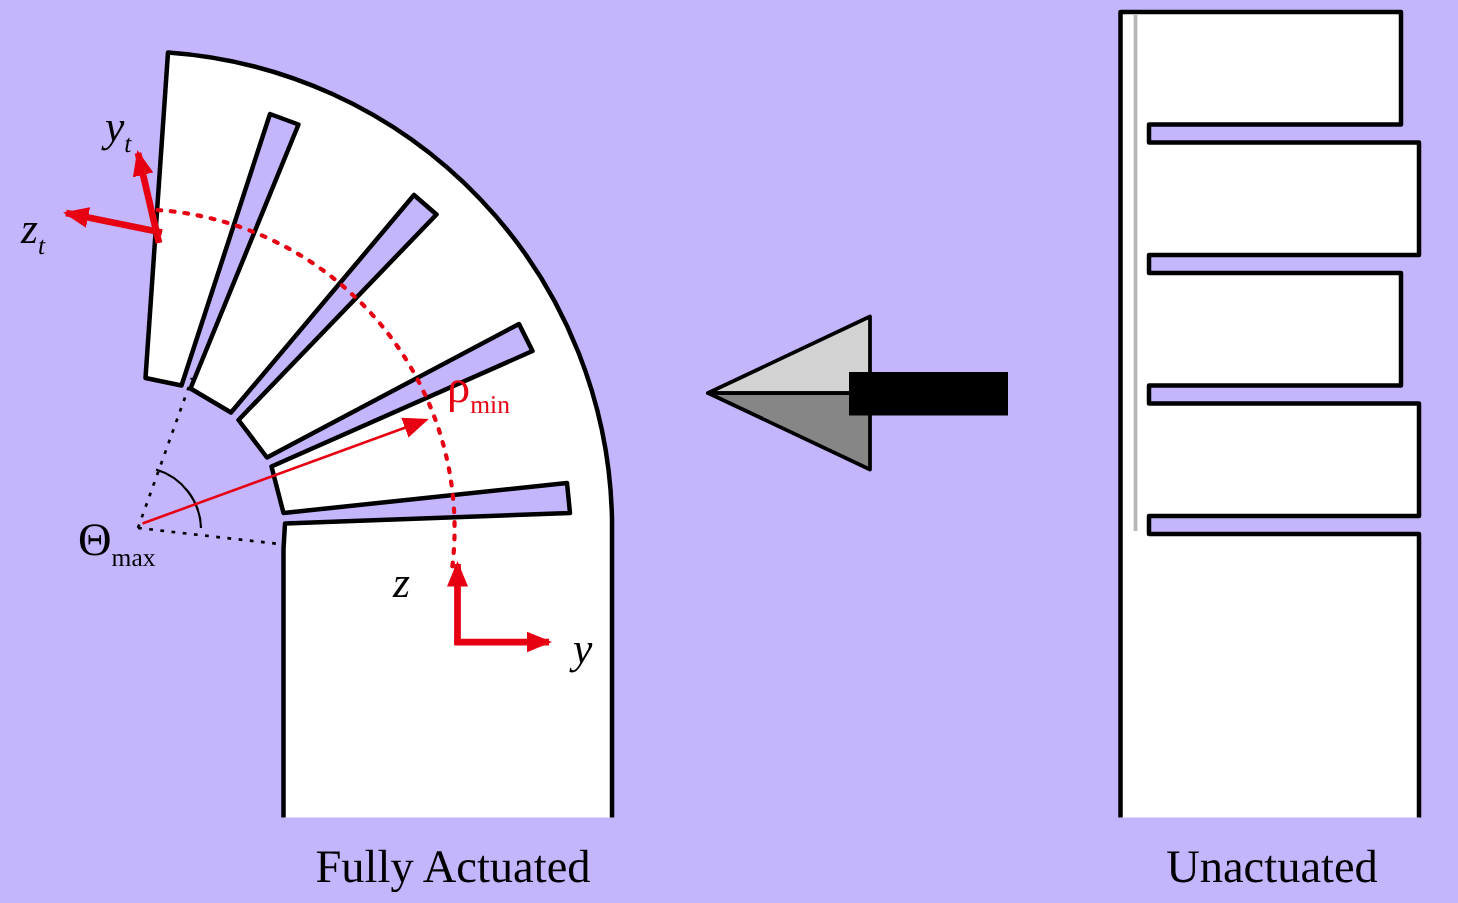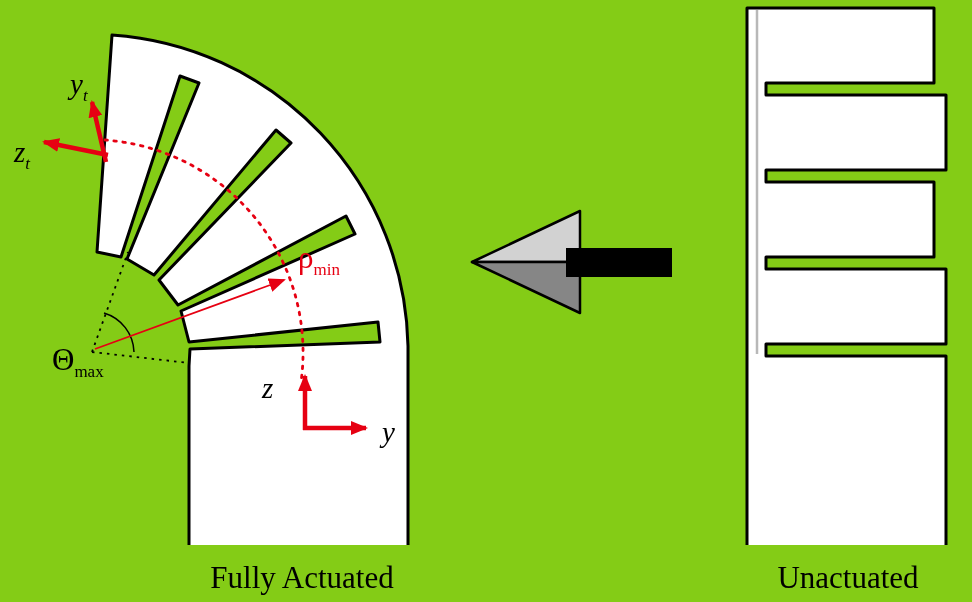--- a/index.html
+++ b/index.html
@@ -1,16 +1,16 @@
 <!DOCTYPE html>
 <html><head>
 <meta charset="utf-8">
 <style>
   html,body{margin:0;padding:0;background:#ffffff;}
-  .stage{position:relative;width:972px;height:602px;background:#84cc16;overflow:hidden;}
+  .stage{position:relative;width:972px;height:602px;background:#c4b5fd;overflow:hidden;}
   svg{display:block;}
   .outline{fill:#ffffff;stroke:#000000;stroke-width:3;stroke-linejoin:round;}
   .mathmain{font-family:"Liberation Serif",serif;font-size:29px;font-style:italic;}
   .mathup{font-family:"Liberation Serif",serif;font-size:31px;font-style:normal;}
   .sub{font-family:"Liberation Serif",serif;font-size:17px;font-style:normal;}
   .subi{font-family:"Liberation Serif",serif;font-size:17px;font-style:italic;}
   .caption{font-family:"Liberation Serif",serif;font-size:31px;fill:#000;}
   .dotline{stroke:#000;stroke-width:1.8;stroke-dasharray:2.5 5;fill:none;}
   .anglearc{stroke:#000;stroke-width:1.5;fill:none;}
   .axis{stroke-width:4.5;fill:none;stroke-linecap:butt;}

